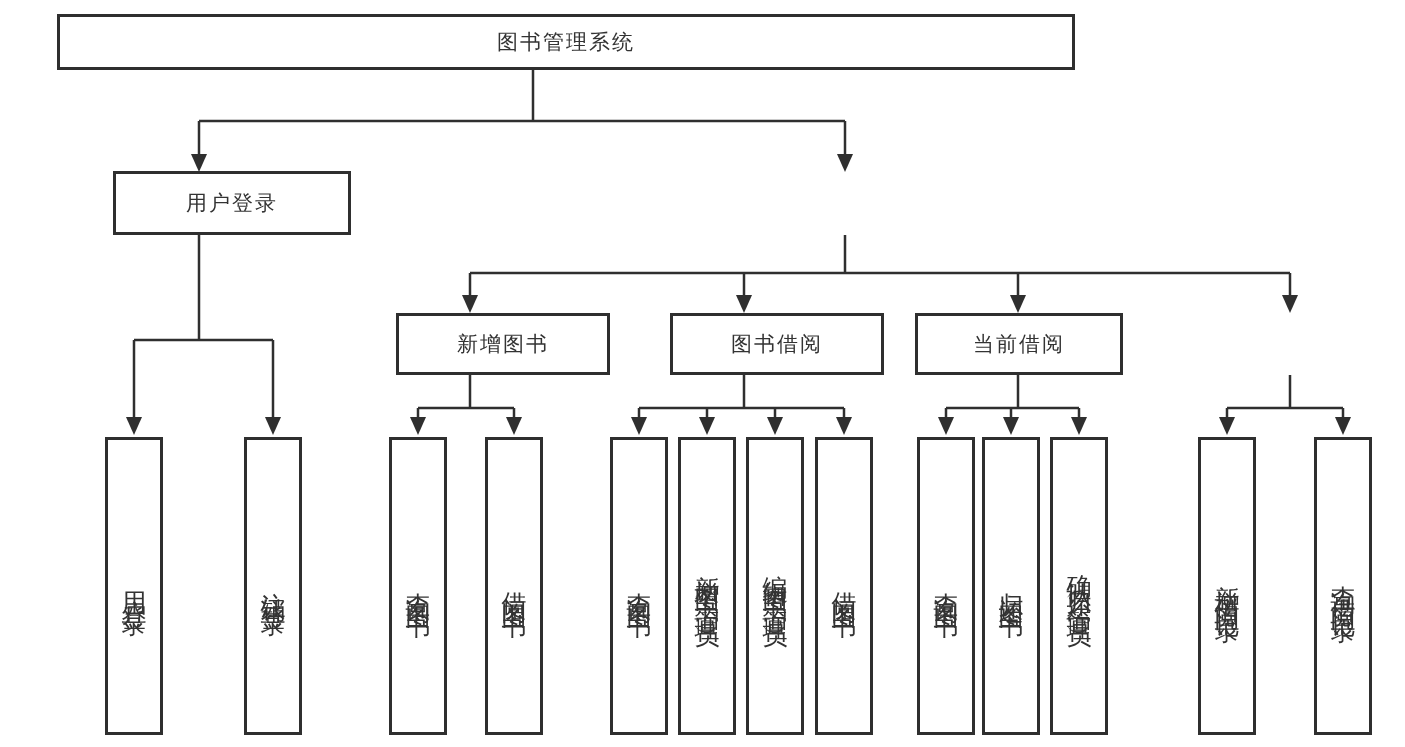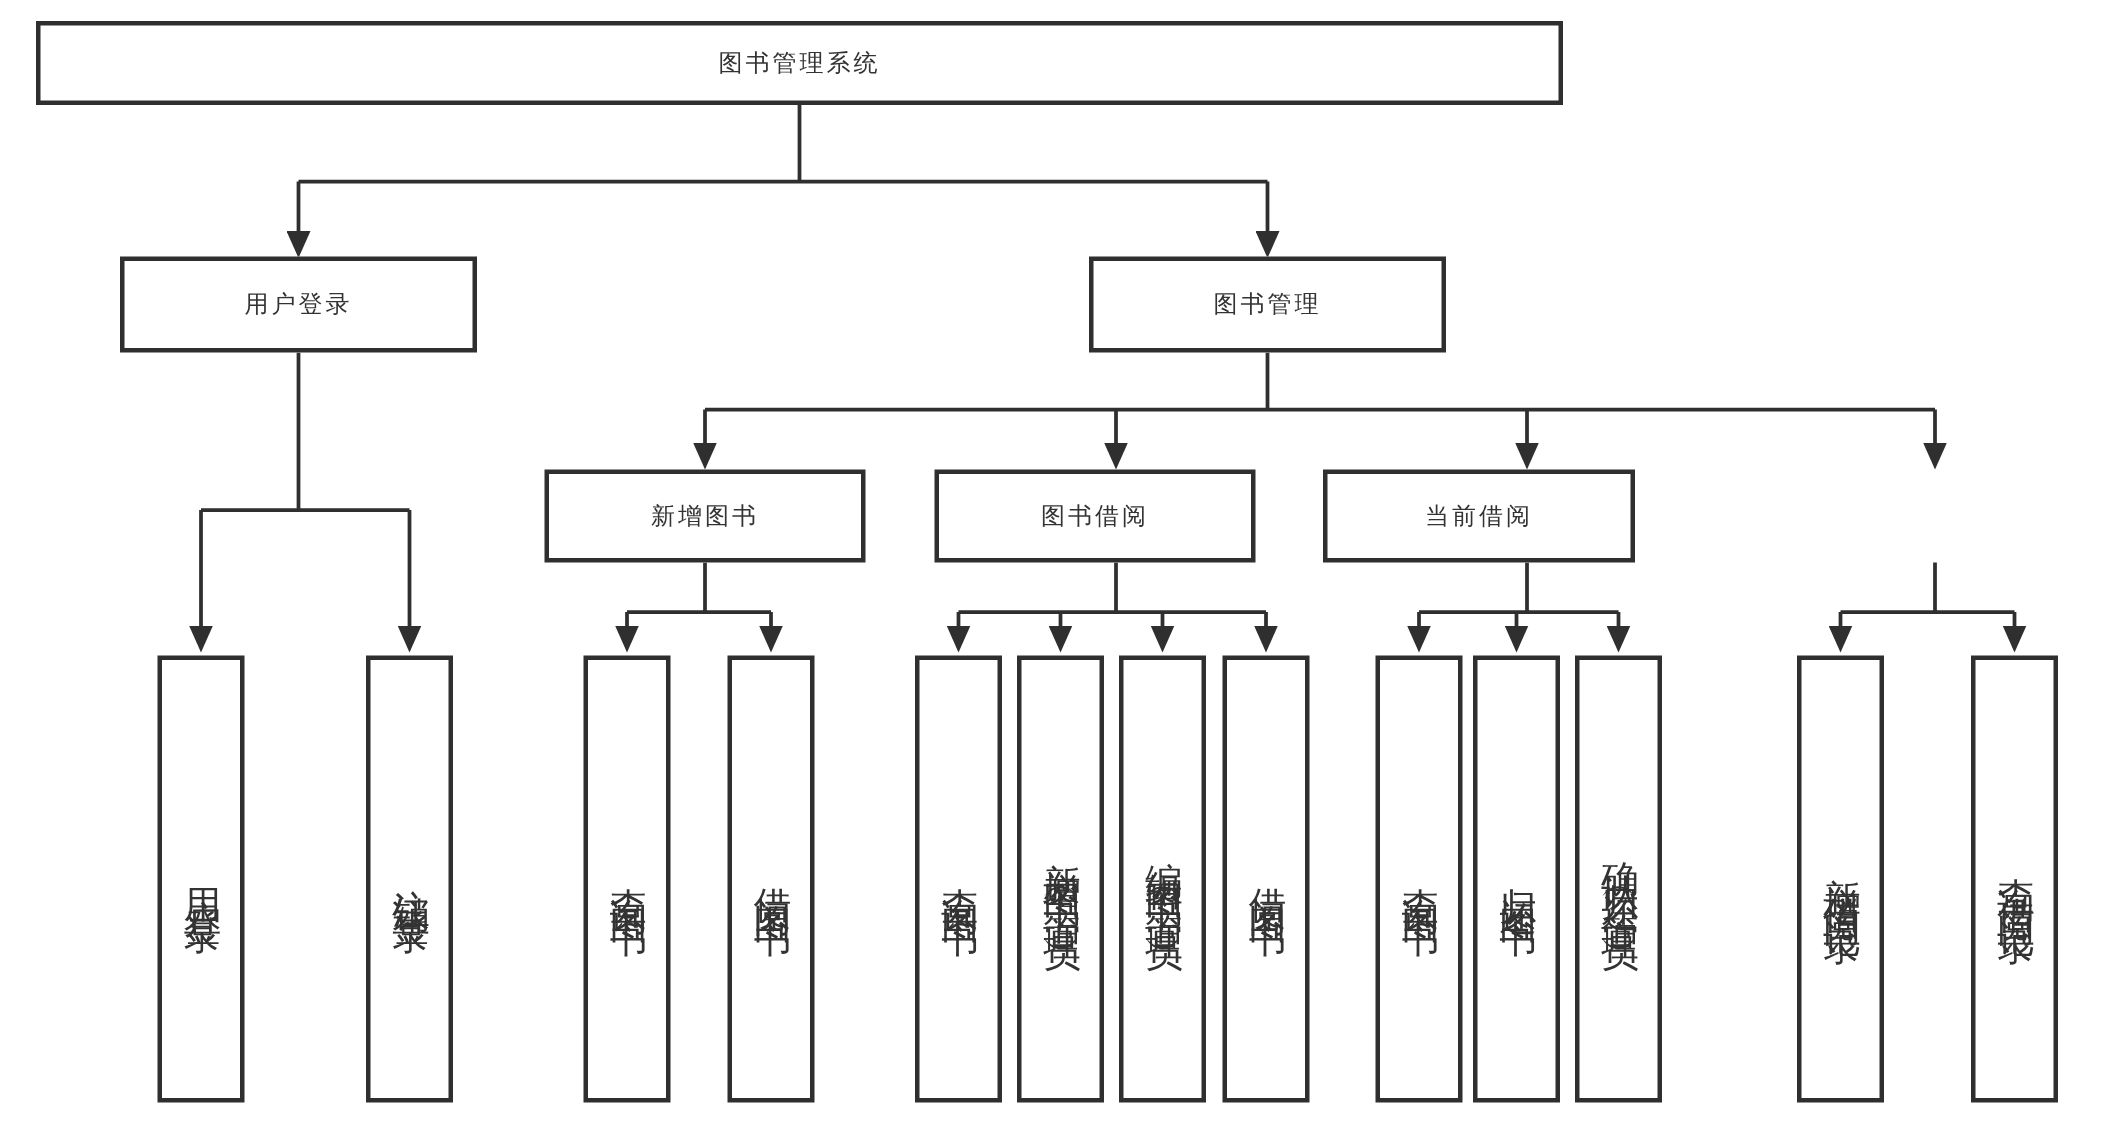--- a/index.html
+++ b/index.html
@@ -21,23 +21,24 @@
   }
   .links{position:absolute;left:0;top:0;width:1405px;height:747px;}
   .box{
     position:absolute;
     border:3px solid var(--border);
     background:#fff;
     color:var(--text);
     display:flex;align-items:center;justify-content:center;
   }
   .hbox{
-    font-size:16px;
+    font-size:21px;
     letter-spacing:2px;
     font-weight:500;
+    margin-left:33px;
   }
   .vbox .vtext{
     writing-mode:vertical-rl;
     text-orientation:mixed;
     font-size:25px;
     line-height:1;
     letter-spacing:7px;
     white-space:nowrap;
     font-weight:500;
   }
@@ -93,24 +94,23 @@
       <path d="M1011,408 V429" marker-end="url(#arrow)"></path>
       <path d="M1079,408 V429" marker-end="url(#arrow)"></path>
       <path d="M1227,408 V429" marker-end="url(#arrow)"></path>
       <path d="M1343,408 V429" marker-end="url(#arrow)"></path>
     </g>
   </svg>
 
   <div class="box hbox" style="left:24px;top:14px;width:1018px;height:56px">图书管理系统</div>
 
   <div class="box hbox" style="left:80px;top:171px;width:238px;height:64px">用户登录</div>
-  <div class="box hbox" style="left:726px;top:171px;width:238px;height:64px">图书管理</div>
 
   <div class="box hbox" style="left:363px;top:313px;width:214px;height:62px">新增图书</div>
-  <div class="box hbox" style="left:623px;top:313px;width:214px;height:62px">图书借阅</div>
+  <div class="box hbox" style="left:637px;top:313px;width:214px;height:62px">图书借阅</div>
   <div class="box hbox" style="left:882px;top:313px;width:208px;height:62px">当前借阅</div>
 
   <div class="box vbox" style="left:105px;top:437px;width:58px;height:298px">
     <span class="vtext">用户登录</span>
   </div>
   <div class="box vbox" style="left:244px;top:437px;width:58px;height:298px">
     <span class="vtext">注销登录</span>
   </div>
 
   <div class="box vbox" style="left:389px;top:437px;width:58px;height:298px">

